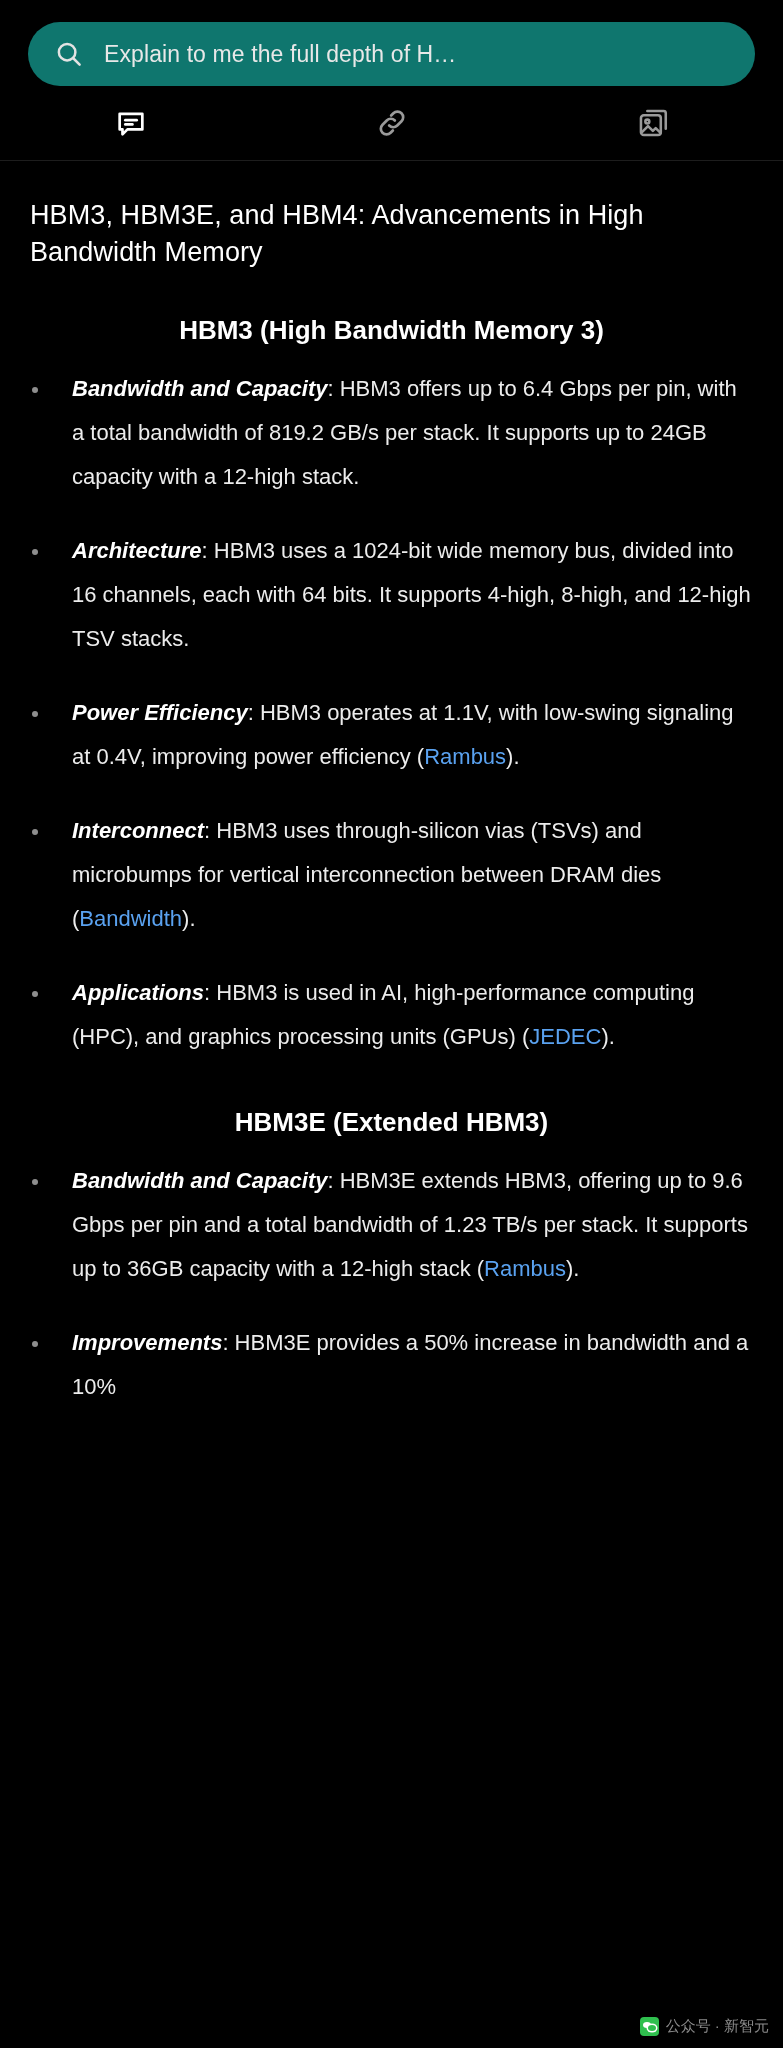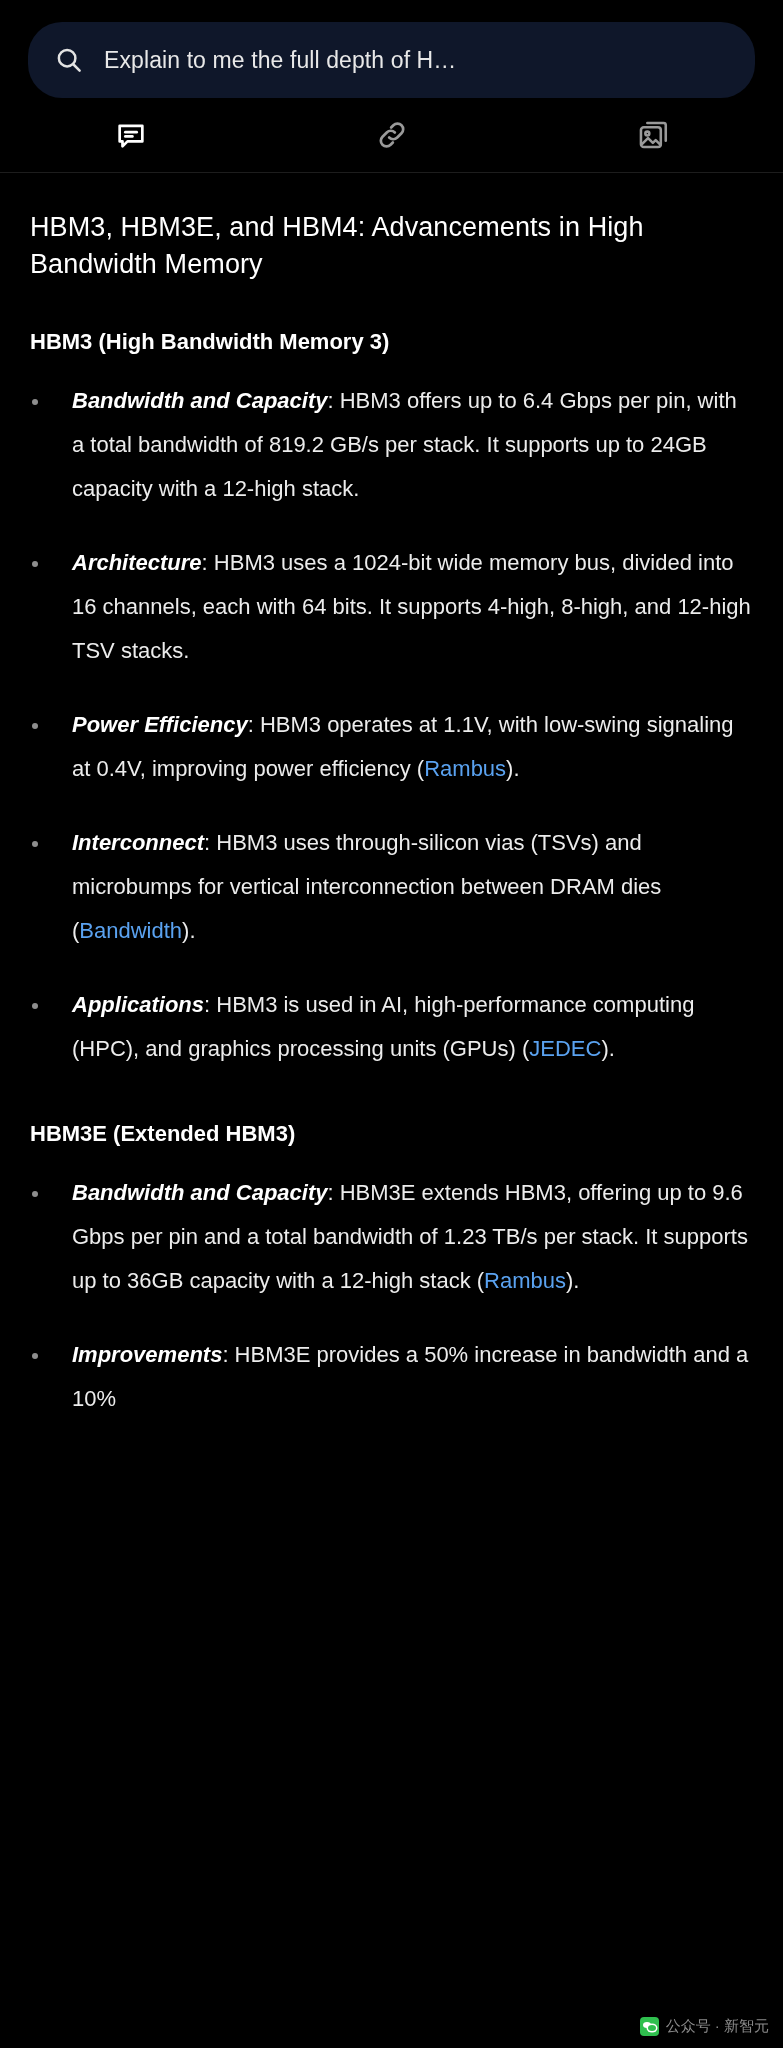--- a/index.html
+++ b/index.html
@@ -25,22 +25,22 @@
   }
 
   
   .topbar {
     padding: 22px 28px 0 28px;
     background: #000000;
   }
   .searchpill {
     display: flex;
     align-items: center;
-    height: 76px;
-    background: #0f172a;
+    height: 64px;
+    background: #0f766e;
     border-radius: 34px;
     padding: 0 26px;
     gap: 20px;
     cursor: text;
   }
   .search-icon svg { display: block; }
   .searchtext {
     font-size: 23px;
     color: #e8e8e8;
     letter-spacing: 0.1px;
@@ -75,25 +75,26 @@
   }
   h1.doc-title {
     font-size: 27px;
     line-height: 37px;
     font-weight: normal;
     margin: 0 0 44px 0;
     color: #ffffff;
     letter-spacing: 0.1px;
   }
   h2.section-title {
-    font-size: 22px;
+    font-size: 26px;
     line-height: 30px;
     font-weight: bold;
     margin: 0 0 22px 0;
     color: #ffffff;
+    text-align: center;
   }
   .section + .section {
     margin-top: 48px;
   }
   ul.bullets {
     list-style: none;
     margin: 0;
     padding: 0;
   }
   ul.bullets li {

